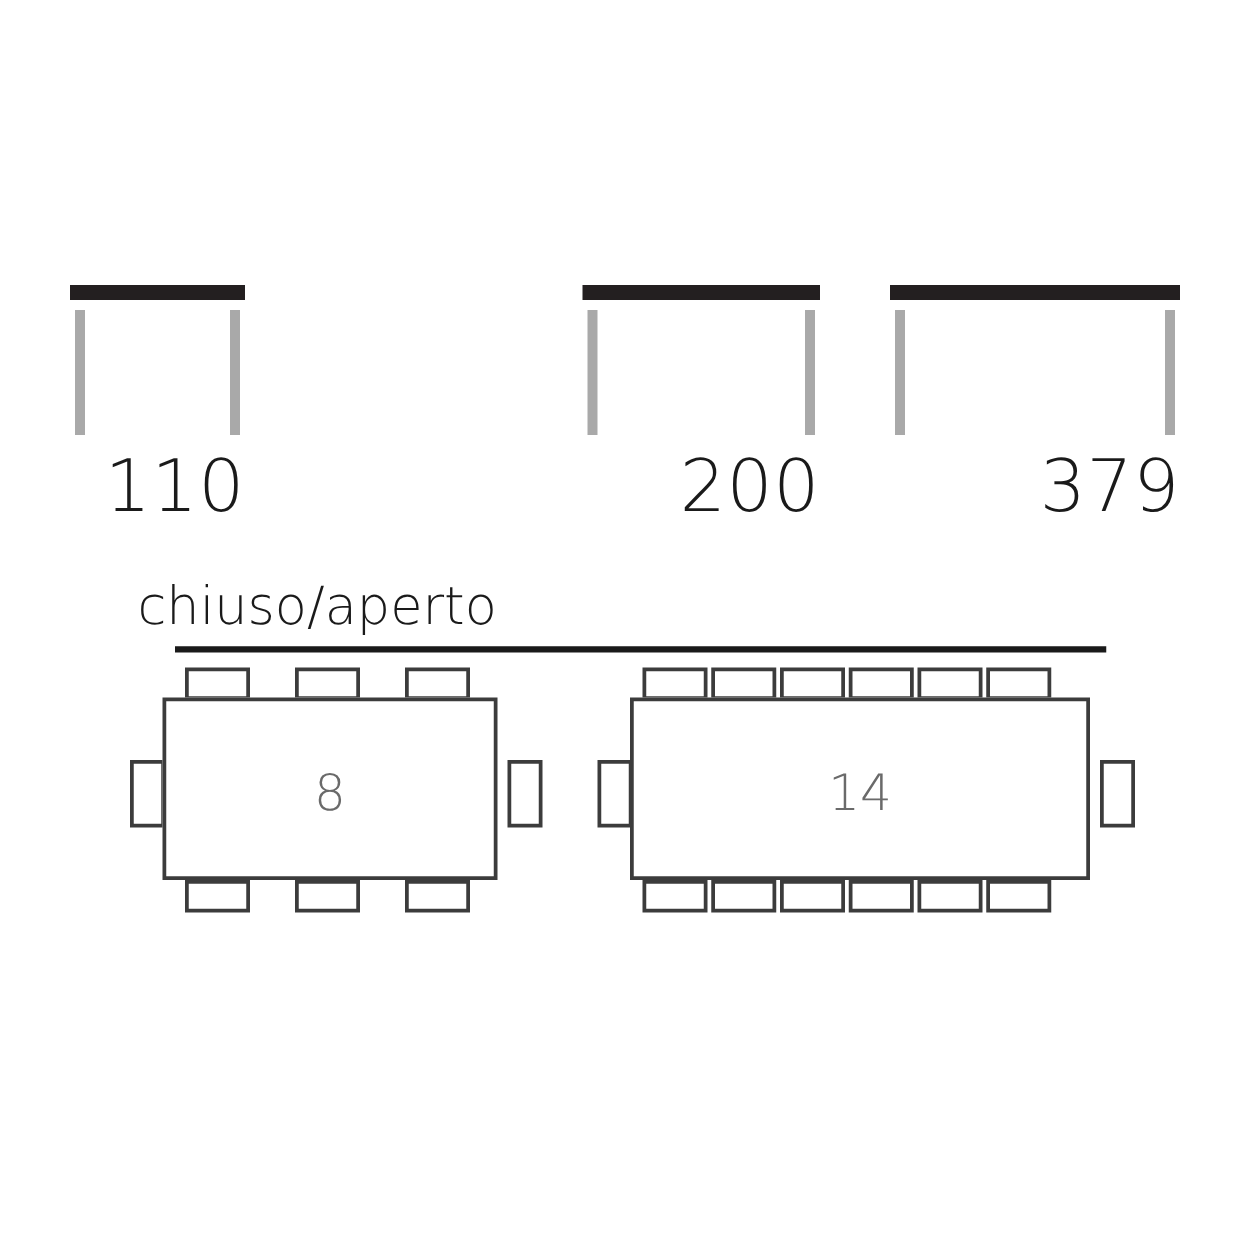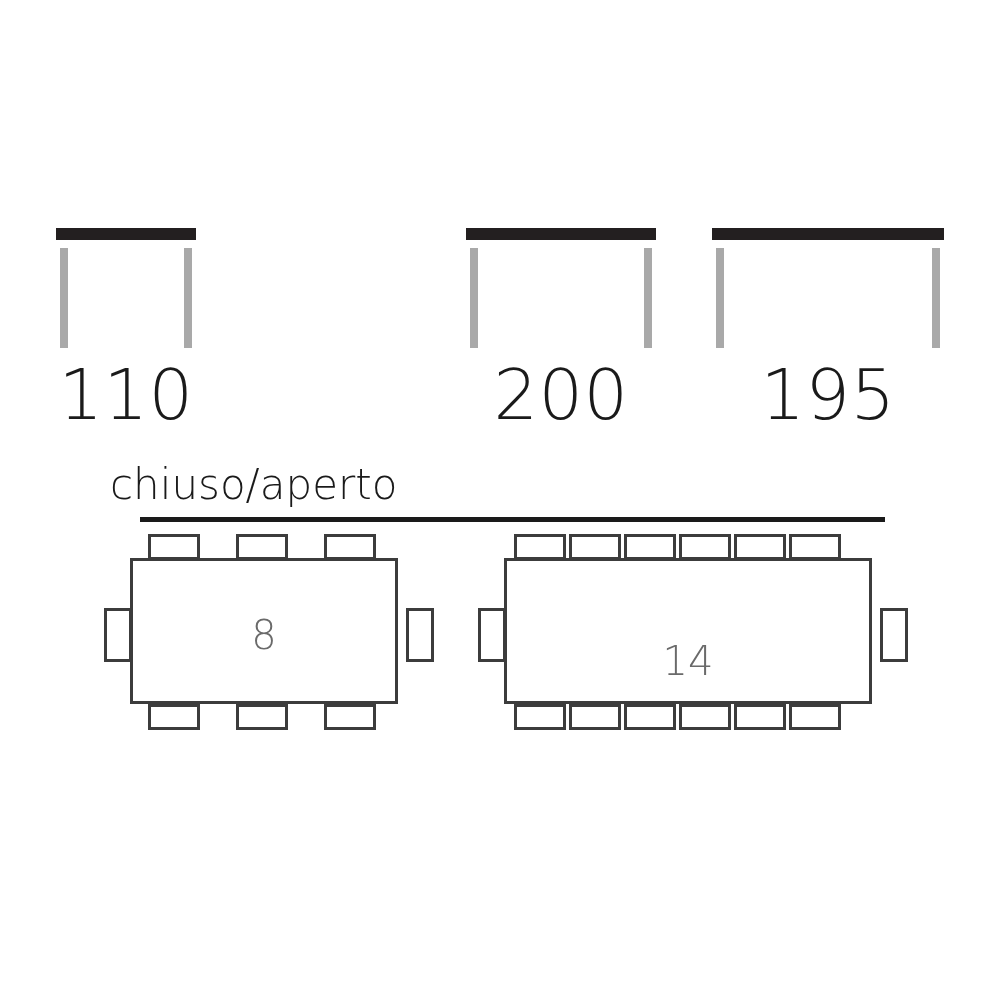--- a/index.html
+++ b/index.html
@@ -44,22 +44,22 @@
   .elev-leg.dark  { background: #231f20; }
   .elev-leg.light { background: #a9a9a9; }
   .elev-leg.left  { left: 4px; }
   .elev-leg.right { right: 4px; }
 
   .elev-label {
     position: absolute;
     top: 132px;
     left: 0;
     width: 100%;
-    text-align: center;
-    font-size: 70px;
+    text-align: right;
+    font-size: 58px;
     font-weight: 300;
     letter-spacing: 0.5px;
     line-height: 1;
     color: #1a1a1a;
     font-family: "DejaVu Sans", sans-serif;
   }
 
   
   .caption {
     position: absolute;
@@ -129,21 +129,21 @@
     <div class="elev-top dark" style="width:190px;"></div>
     <div class="elev-leg light left"></div>
     <div class="elev-leg light right"></div>
     <div class="elev-label">200</div>
   </div>
 
   <div class="elevation" id="elev-3" style="left:712px; top:228px; width:232px; height:200px;">
     <div class="elev-top dark" style="width:232px;"></div>
     <div class="elev-leg light left"></div>
     <div class="elev-leg light right"></div>
-    <div class="elev-label">195</div>
+    <div class="elev-label">379</div>
   </div>
 
   <div class="caption" id="caption-closed">chiuso/aperto</div>
 
   <div class="rule"></div>
 
   <div class="plan" id="plan-closed" style="left:100px; top:530px; width:340px; height:210px;">
 
     <div class="chair h" style="left:48px;  top:4px;"></div>
     <div class="chair h" style="left:136px; top:4px;"></div>
@@ -169,21 +169,21 @@
     <div class="chair h" style="left:150px; top:4px;"></div>
     <div class="chair h" style="left:205px; top:4px;"></div>
     <div class="chair h" style="left:260px; top:4px;"></div>
     <div class="chair h" style="left:315px; top:4px;"></div>
 
     <div class="chair v" style="left:4px; top:78px;"></div>
 
     <div class="chair v" style="left:406px; top:78px;"></div>
 
     <div class="table-top" style="left:30px; top:28px; width:368px; height:146px;">
-      <div class="seat-count" style="top:54px;margin-top:26px;">14</div>
+      <div class="seat-count" style="top:54px;">14</div>
     </div>
 
     <div class="chair h" style="left:40px;  top:174px;"></div>
     <div class="chair h" style="left:95px;  top:174px;"></div>
     <div class="chair h" style="left:150px; top:174px;"></div>
     <div class="chair h" style="left:205px; top:174px;"></div>
     <div class="chair h" style="left:260px; top:174px;"></div>
     <div class="chair h" style="left:315px; top:174px;"></div>
   </div>
 

